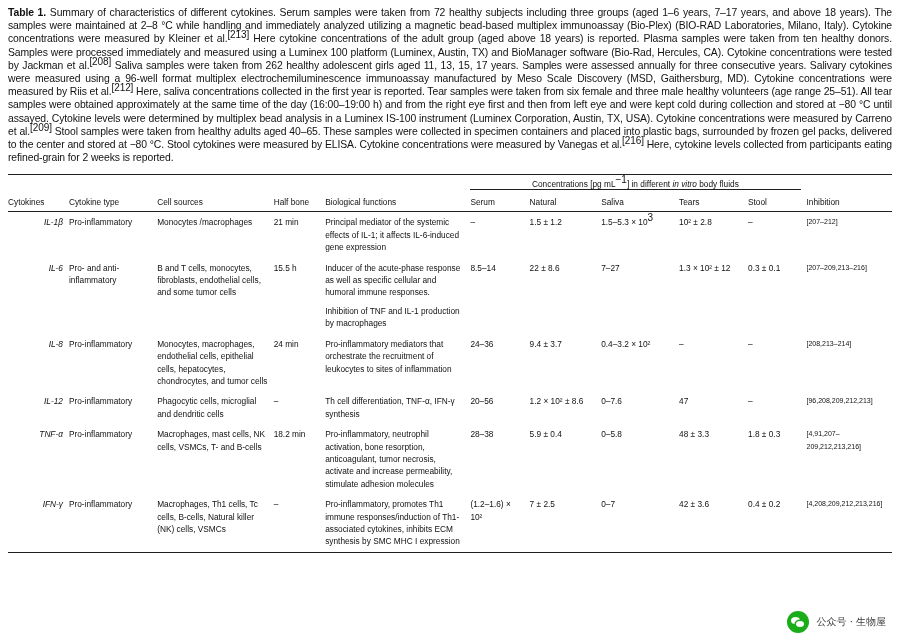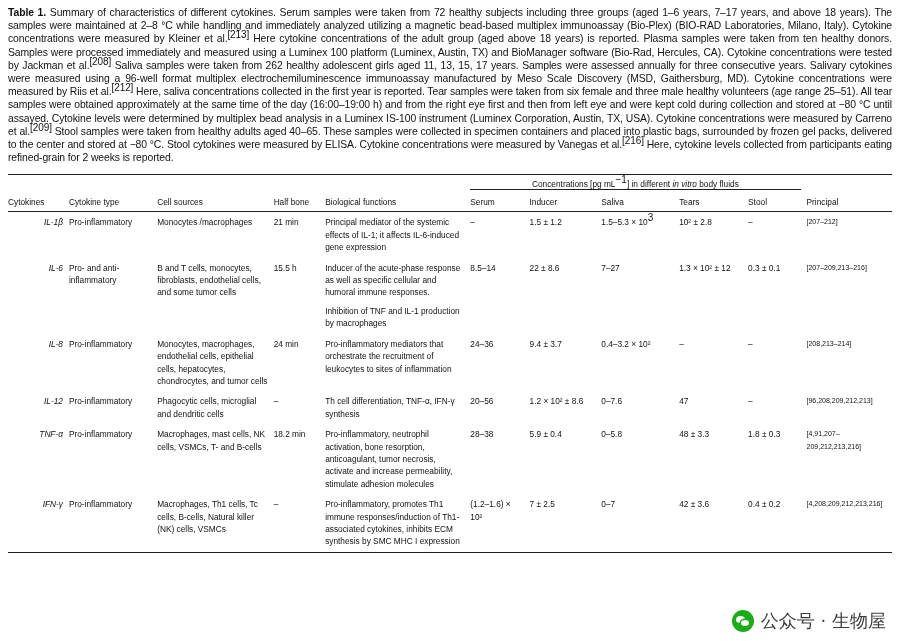--- a/index.html
+++ b/index.html
@@ -110,21 +110,21 @@
     margin-bottom: 0;
   }
   .watermark {
     position: absolute;
     right: 14px;
     bottom: 8px;
     display: flex;
     align-items: center;
     gap: 7px;
     font-family: "DejaVu Sans", sans-serif;
-    font-size: 18px;
+    font-size: 10px;
     color: #3d3d3d;
   }
   .wm-logo {
     width: 22px;
     height: 22px;
     border-radius: 50%;
     background: #1aad19;
     position: relative;
     flex: 0 0 auto;
   }
@@ -177,25 +177,25 @@
         <td class="c-ref"></td>
       </tr>
 
       <tr class="colhead">
         <td class="c-cytokine">Cytokines</td>
         <td class="c-type">Cytokine type</td>
         <td class="c-source">Cell sources</td>
         <td class="c-half">Half bone</td>
         <td class="c-func">Biological functions</td>
         <td class="c-serum">Serum</td>
-        <td class="c-plasma">Inducer</td>
+        <td class="c-plasma">Natural</td>
         <td class="c-saliva">Saliva</td>
         <td class="c-tears">Tears</td>
         <td class="c-stool">Stool</td>
-        <td class="c-ref">Principal</td>
+        <td class="c-ref">Inhibition</td>
       </tr>
 
       <tr class="datarow">
         <td class="analyte">IL-1β</td>
         <td>Pro-inflammatory</td>
         <td>Monocytes /macrophages</td>
         <td>21 min</td>
         <td>
           <div class="func-block">
             <p>Principal mediator of the systemic effects of IL-1; it affects IL-6-induced gene expression</p>

